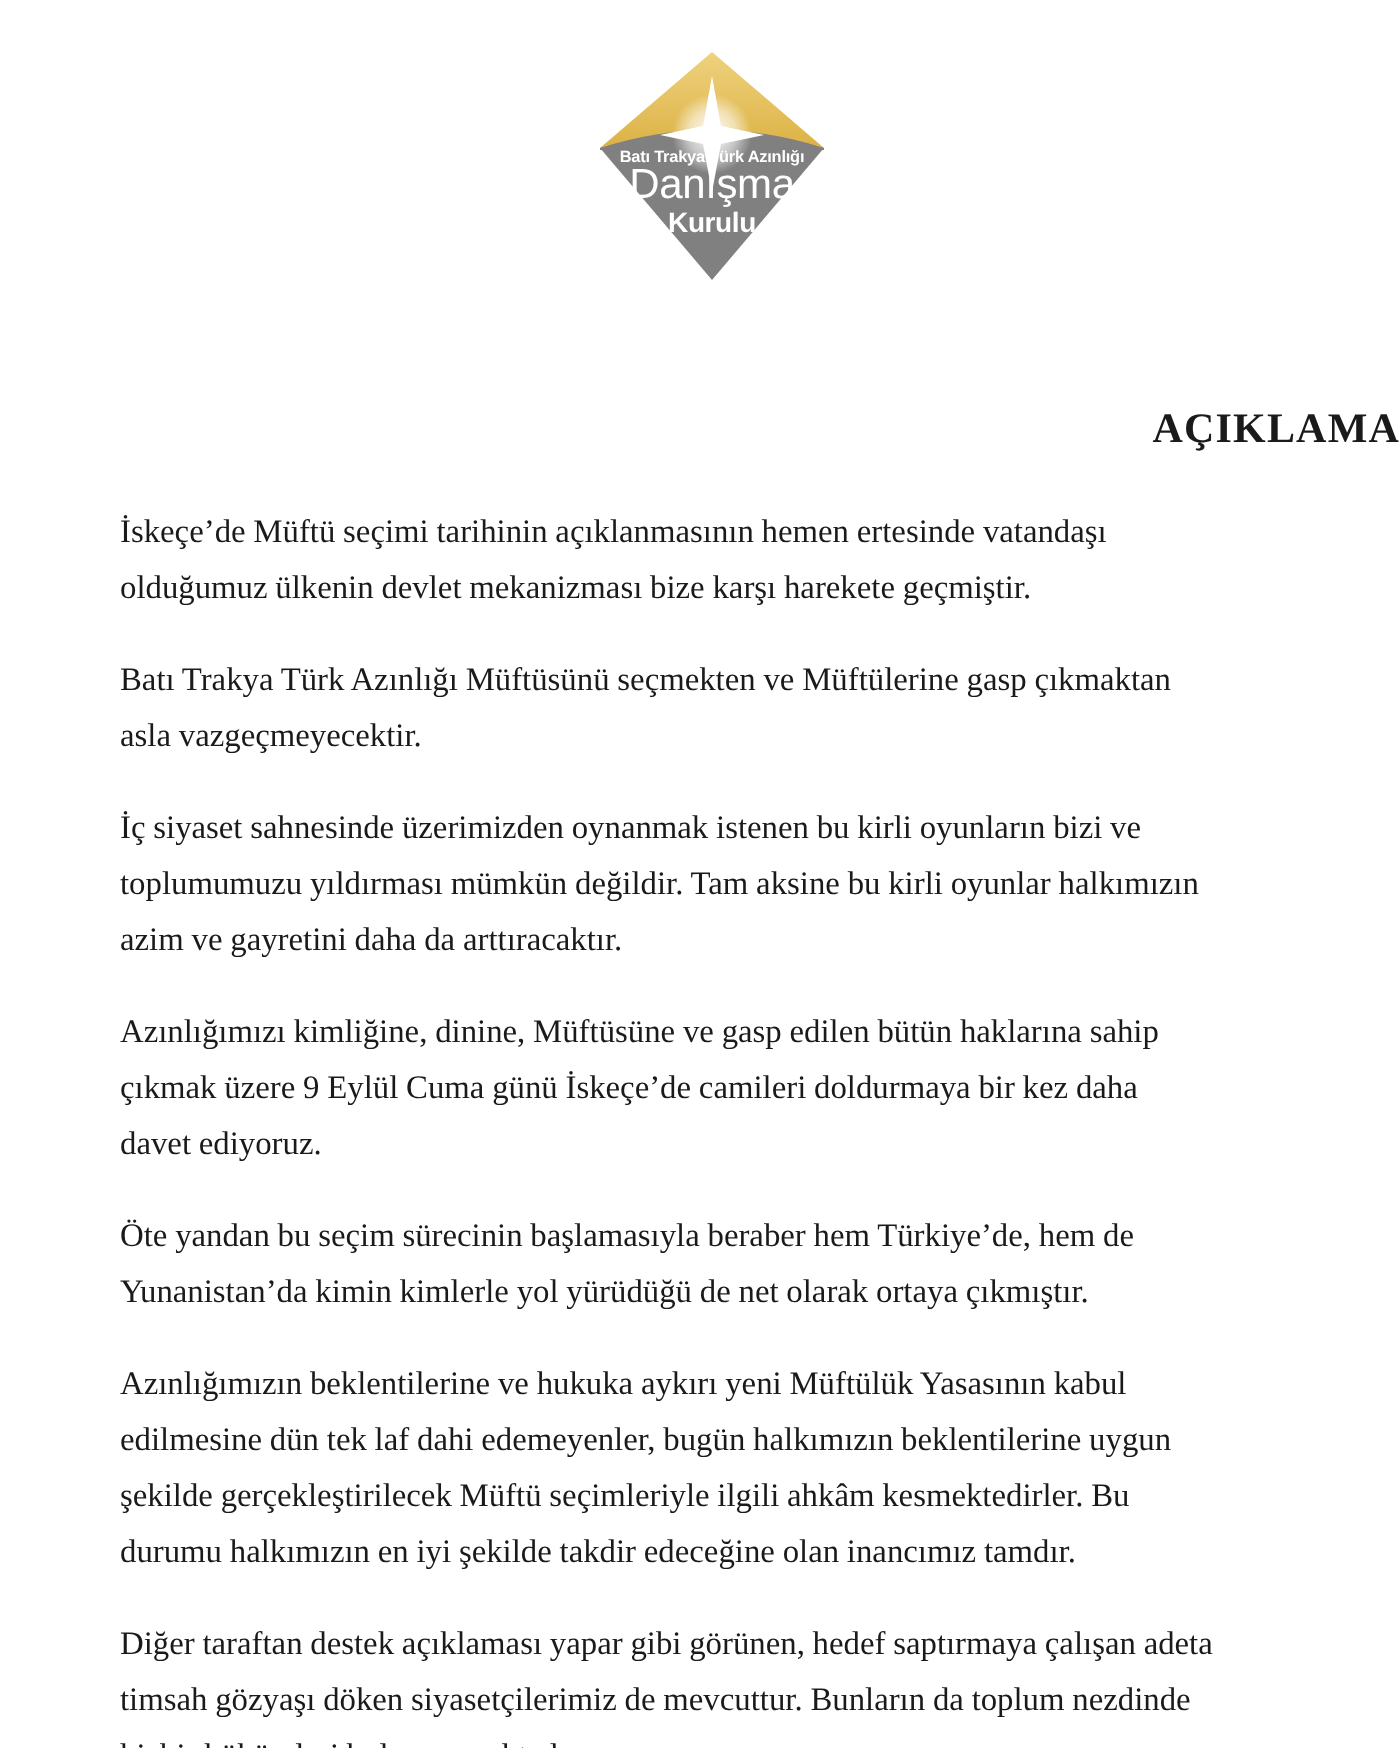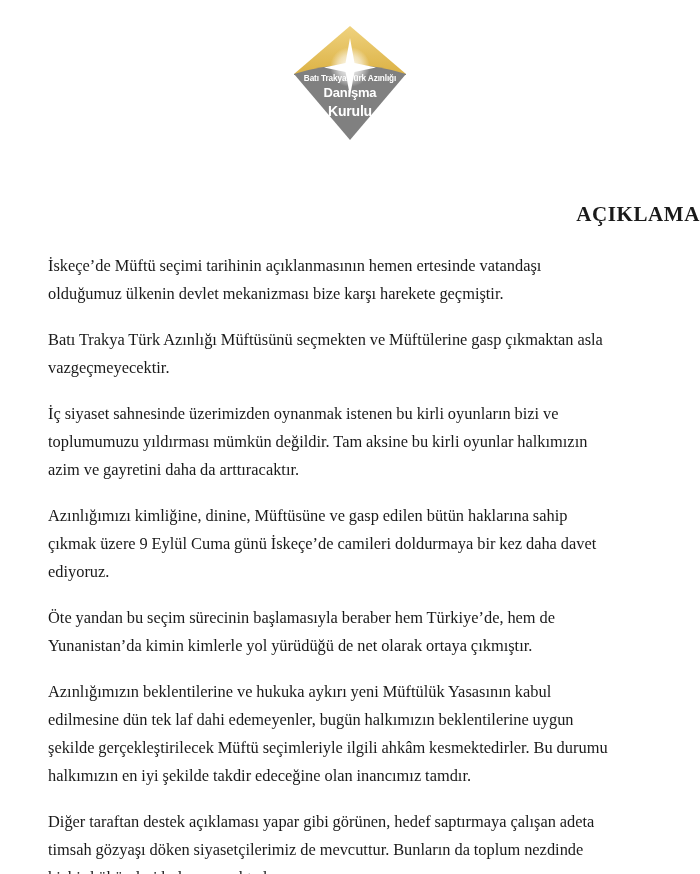--- a/index.html
+++ b/index.html
@@ -14,20 +14,21 @@
     font-family: "Liberation Serif", "DejaVu Serif", serif;
     color: #1a1a1a;
     overflow: hidden;
   }
   .page {
     width: 700px;
     height: 862px;
     position: relative;
     background: #ffffff;
     box-sizing: border-box;
+    padding-left: 12px;
   }
 
   
   .logo-block {
     width: 100%;
     display: flex;
     justify-content: center;
     padding-top: 22px;
   }
   .logo {
@@ -51,22 +52,22 @@
     pointer-events: none;
   }
   .logo-line-1 {
     font-size: 8.2px;
     font-weight: bold;
     letter-spacing: -0.1px;
     line-height: 10px;
     white-space: nowrap;
   }
   .logo-line-2 {
-    font-size: 13px;
-    font-weight: bold;
+    font-size: 21px;
+    font-weight: normal;
     line-height: 18px;
     letter-spacing: -0.2px;
   }
   .logo-line-3 {
     font-size: 14px;
     font-weight: bold;
     line-height: 18px;
     letter-spacing: -0.2px;
   }
 

